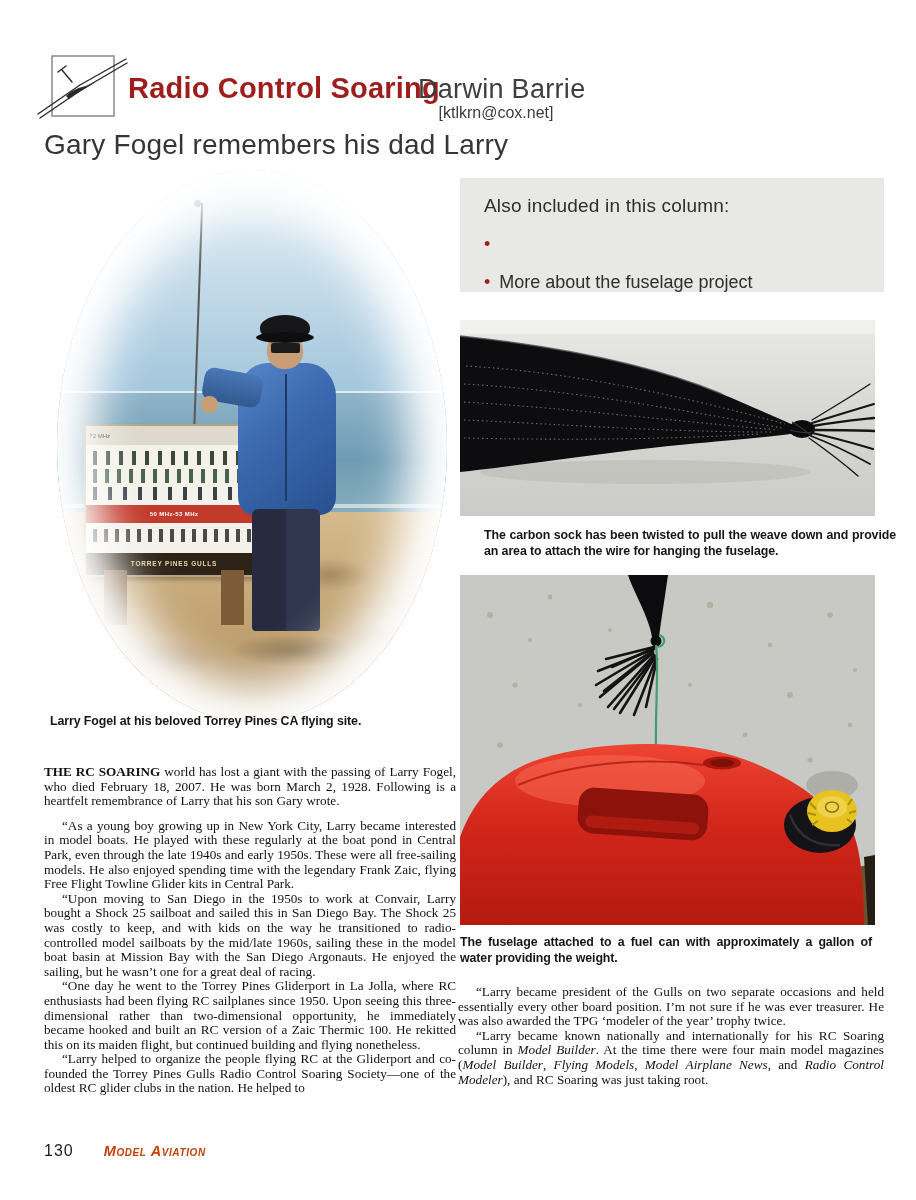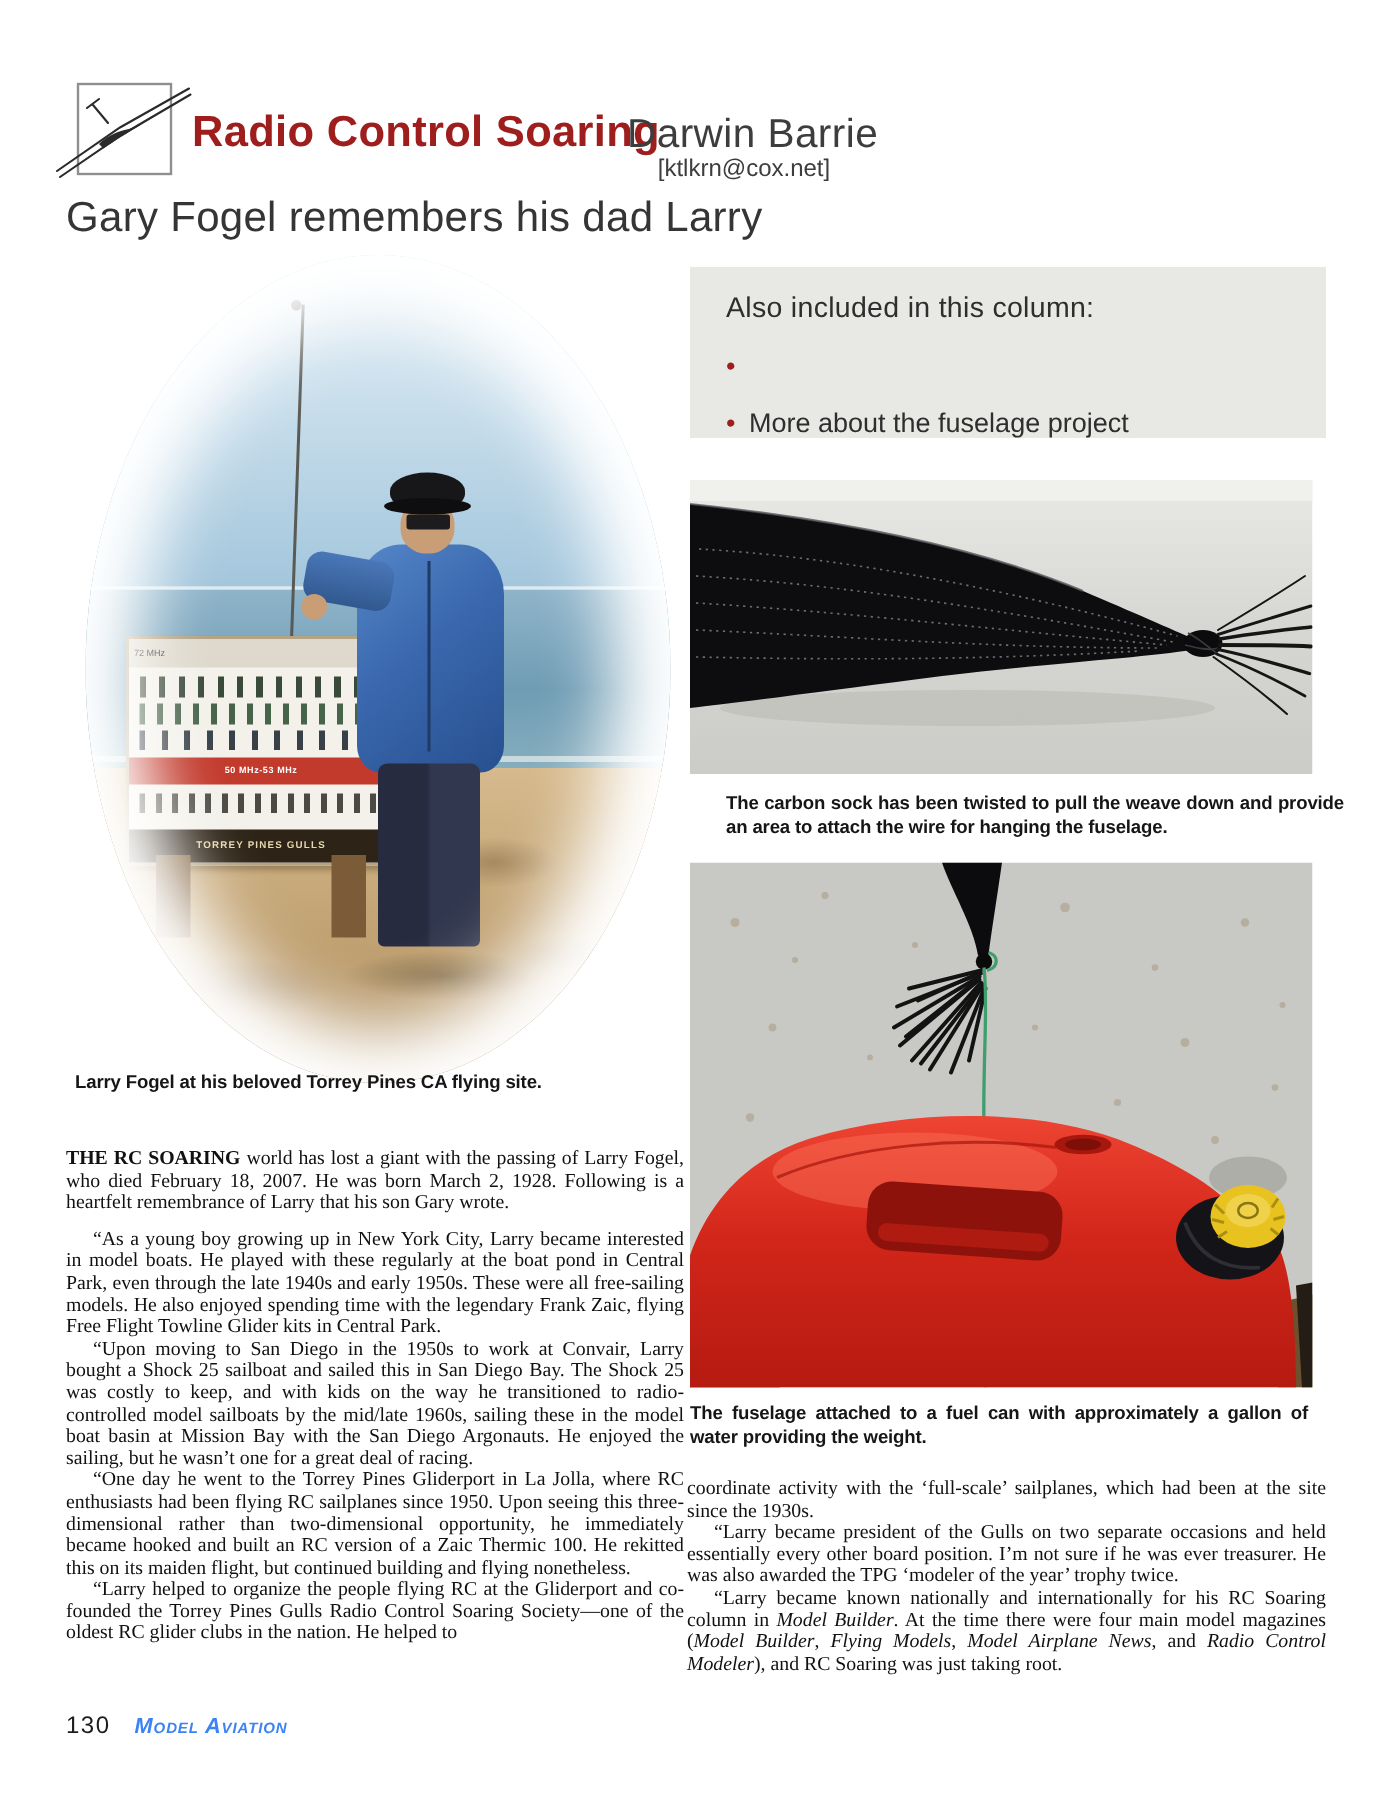--- a/index.html
+++ b/index.html
@@ -80,21 +80,21 @@
   .bullet-dot{color:#9e1d1d;margin-right:9px;font-size:18px;}
   .bullet-item sup{font-size:60%;line-height:0;}
 
   
   .sock-photo{left:460px;top:320px;width:415px;height:196px;}
   .can-photo{left:460px;top:575px;width:415px;height:350px;}
 
   
   .footer{left:44px;top:1142px;display:flex;align-items:baseline;}
   .footer-num{font-size:16px;color:#1c1c1c;letter-spacing:1px;}
-  .footer-mag{margin-left:16px;font-size:14.5px;font-weight:bold;font-style:italic;font-variant:small-caps;letter-spacing:.6px;color:#3b82f6;}
+  .footer-mag{margin-left:30px;font-size:14.5px;font-weight:bold;font-style:italic;font-variant:small-caps;letter-spacing:.6px;color:#c2410c;}
   sup{vertical-align:super;}
 </style>
 </head>
 <body>
 
 <div class="page">
 
   <div class="abs logo-box">
     <svg width="94" height="70" viewBox="0 0 94 70">
       <rect x="16" y="4" width="62" height="60" fill="none" stroke="#8f8f8f" stroke-width="1.6"></rect>
@@ -289,21 +289,20 @@
   <div class="abs photo-caption cap-can">The fuselage attached to a fuel can with approximately a gallon of water providing the weight.</div>
 
   <div class="abs bodycol bodycol-left">
       <p class="bp gap"><span style="font-weight:bold;">THE RC SOARING</span><span> world has lost a giant with the passing of Larry Fogel, who died February 18, 2007. He was born March 2, 1928. Following is a heartfelt remembrance of Larry that his son Gary wrote.</span></p>
       <p class="bp ind"><span>“As a young boy growing up in New York City, Larry became interested in model boats. He played with these regularly at the boat pond in Central Park, even through the late 1940s and early 1950s. These were all free-sailing models. He also enjoyed spending time with the legendary Frank Zaic, flying Free Flight Towline Glider kits in Central Park.</span></p>
       <p class="bp ind"><span>“Upon moving to San Diego in the 1950s to work at Convair, Larry bought a Shock 25 sailboat and sailed this in San Diego Bay. The Shock 25 was costly to keep, and with kids on the way he transitioned to radio-controlled model sailboats by the mid/late 1960s, sailing these in the model boat basin at Mission Bay with the San Diego Argonauts. He enjoyed the sailing, but he wasn’t one for a great deal of racing.</span></p>
       <p class="bp ind"><span>“One day he went to the Torrey Pines Gliderport in La Jolla, where RC enthusiasts had been flying RC sailplanes since 1950. Upon seeing this three-dimensional rather than two-dimensional opportunity, he immediately became hooked and built an RC version of a Zaic Thermic 100. He rekitted this on its maiden flight, but continued building and flying nonetheless.</span></p>
       <p class="bp ind"><span>“Larry helped to organize the people flying RC at the Gliderport and co-founded the Torrey Pines Gulls Radio Control Soaring Society—one of the oldest RC glider clubs in the nation. He helped to</span></p>
     </div>
   <div class="abs bodycol bodycol-right">
-      <p class="bp"><span>coordinate activity with the ‘full-scale’ sailplanes, which had been at the site since the 1930s.</span></p>
       <p class="bp ind"><span>“Larry became president of the Gulls on two separate occasions and held essentially every other board position. I’m not sure if he was ever treasurer. He was also awarded the TPG ‘modeler of the year’ trophy twice.</span></p>
       <p class="bp ind"><span>“Larry became known nationally and internationally for his RC Soaring column in </span><span style="font-style:italic;">Model Builder</span><span>. At the time there were four main model magazines (</span><span style="font-style:italic;">Model Builder</span><span>, </span><span style="font-style:italic;">Flying Models</span><span>, </span><span style="font-style:italic;">Model Airplane News</span><span>, and </span><span style="font-style:italic;">Radio Control Modeler</span><span>), and RC Soaring was just taking root.</span></p>
     </div>
 
   <div class="abs footer">
     <span class="footer-num">130</span>
     <span class="footer-mag">Model Aviation</span>
   </div>
 
 </div>

